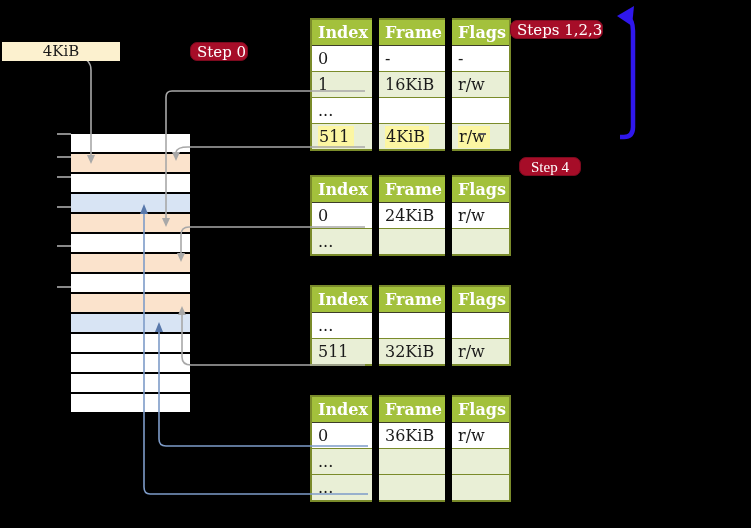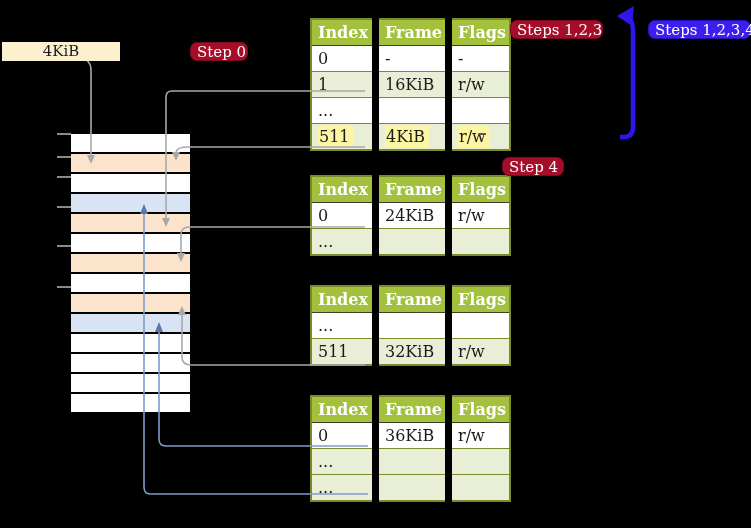--- a/index.html
+++ b/index.html
@@ -52,22 +52,21 @@
   #overlay{position:absolute;left:0;top:0;z-index:4;pointer-events:none;}
 </style>
 </head>
 <body>
 
 <div id="canvas">
 
   <div class="cream-box">4KiB</div>
   <div class="badge red" style="left:190px;top:42px;width:58px;text-align:center;">Step 0</div>
   <div class="badge red" style="left:510px;top:20px;width:93px;">Steps 1,2,3</div>
-  <div class="badge blue" style="left:648px;top:20px;width:103px;">Steps 1,2,3,4</div>
-  <div class="badge red" style="left:502px;top:157px;width:62px;">Step 4</div>
+  <div class="badge red" style="left:519px;top:157px;width:62px;font-family:Liberation Serif, serif;">Step 4</div>
 
   <div id="memory-stack">
       <div class="mrow white"></div>
       <div class="mrow peach"></div>
       <div class="mrow white"></div>
       <div class="mrow blue"></div>
       <div class="mrow peach"></div>
       <div class="mrow white"></div>
       <div class="mrow peach"></div>
       <div class="mrow white"></div>

